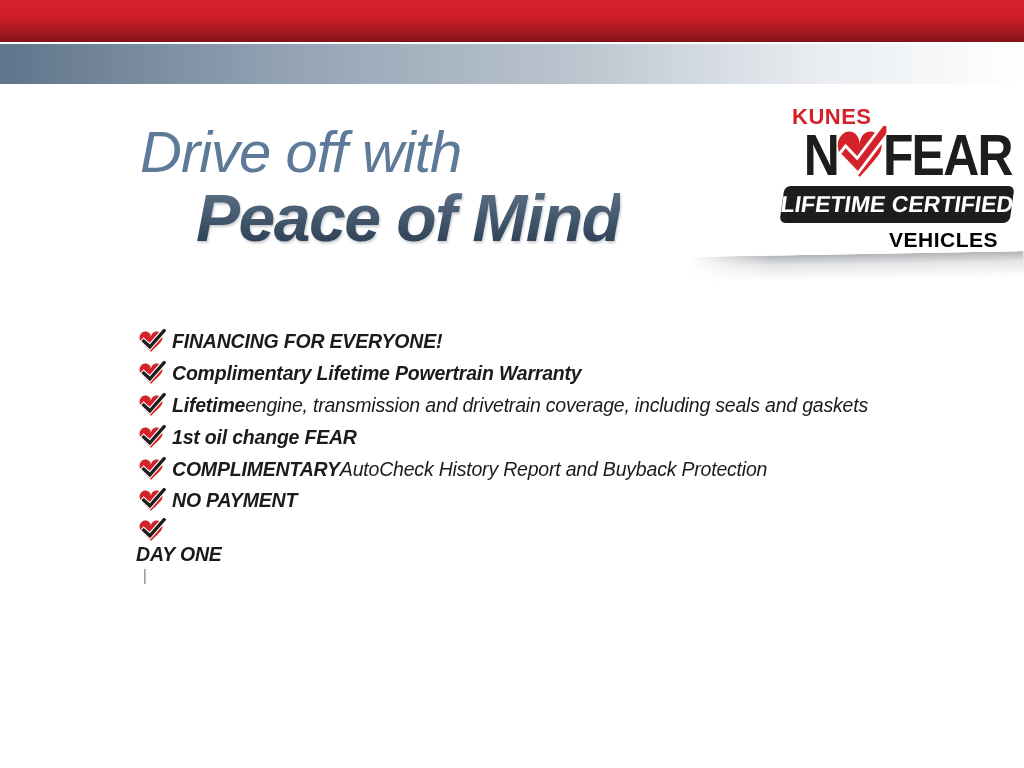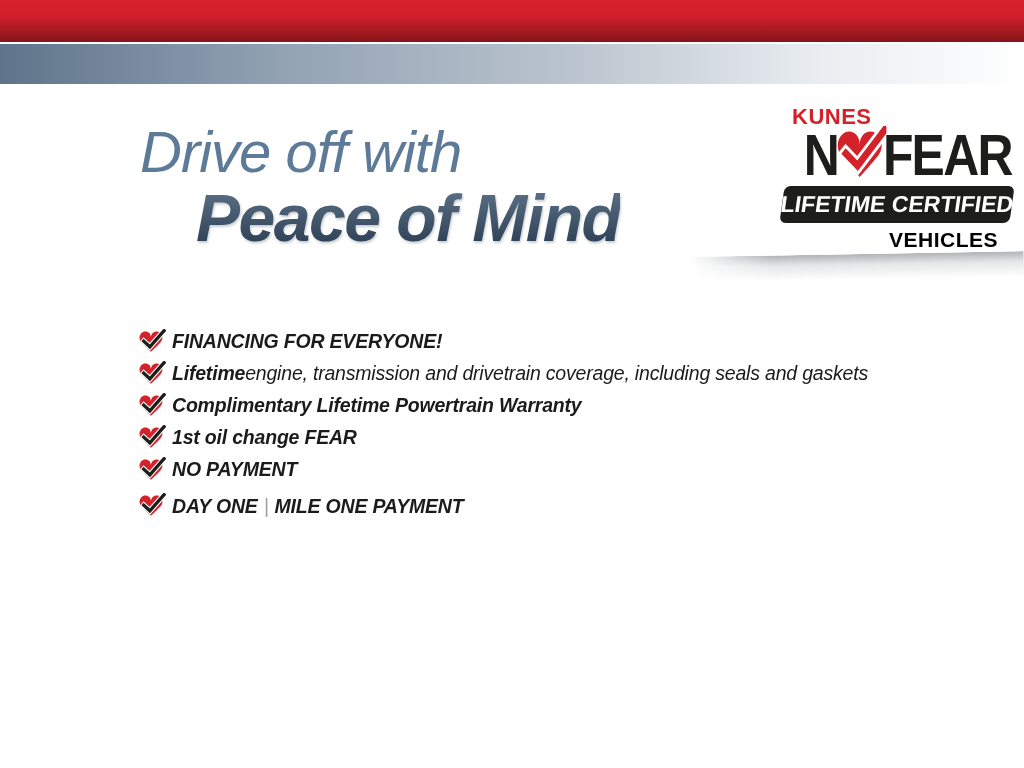--- a/index.html
+++ b/index.html
@@ -88,21 +88,21 @@
   .benefits{
     position:absolute;top:310px;left:120px;width:800px;
     list-style:none;margin:16px;padding:0;
     font-style:italic;color:#1b1b1b;
   }
   .benefits li{
     display:flex;align-items:center;height:31.8px;
     font-size:19.5px;letter-spacing:-0.2px;white-space:nowrap;
   }
   .benefits li.double{height:auto;display:block;margin-top:1px;}
-  .benefits li.double .firstline{display:flex;align-items:flex-end;height:31.8px;}
+  .benefits li.double .firstline{display:flex;align-items:flex-start;height:31.8px;flex-direction:column;}
   .benefits .bullet{width:30px;height:25px;margin-right:6px;flex:none;}
   .benefits .b{font-weight:700;}
   .benefits .r{font-weight:400;}
   .benefits .pipe{color:#9aa0a6;font-weight:400;margin:0 6px;}
   .benefits .subtext{
     margin-left:36px;font-weight:400;font-size:19.5px;line-height:1.1;
   }
 </style>
 </head>
 <body>
@@ -146,40 +146,49 @@
           <path d="M24 44 L46 64 L97 6" fill="none" stroke="#1d1d1b" stroke-width="12" stroke-linecap="square"></path>
         </svg>
       <span class="b">FINANCING FOR EVERYONE!</span>
     </li>
     <li>
       <svg class="bullet" viewBox="0 0 100 90" aria-hidden="true">
           <path d="M50 30 C50 14 36 5 23 10 C9 16 4 33 14 46 C24 58 50 82 50 82 C50 82 76 58 86 46 C96 33 91 16 77 10 C64 5 50 14 50 30 Z" fill="#d3222a"></path>
           <path d="M24 44 L46 64 L97 6" fill="none" stroke="#ffffff" stroke-width="20" stroke-linecap="square"></path>
           <path d="M24 44 L46 64 L97 6" fill="none" stroke="#1d1d1b" stroke-width="12" stroke-linecap="square"></path>
         </svg>
+      <span class="b">Complimentary Lifetime Powertrain Warranty</span>
+        <span class="r"></span>
+    </li>
+    <li>
+      <svg class="bullet" viewBox="0 0 100 90" aria-hidden="true">
+          <path d="M50 30 C50 14 36 5 23 10 C9 16 4 33 14 46 C24 58 50 82 50 82 C50 82 76 58 86 46 C96 33 91 16 77 10 C64 5 50 14 50 30 Z" fill="#d3222a"></path>
+          <path d="M24 44 L46 64 L97 6" fill="none" stroke="#ffffff" stroke-width="20" stroke-linecap="square"></path>
+          <path d="M24 44 L46 64 L97 6" fill="none" stroke="#1d1d1b" stroke-width="12" stroke-linecap="square"></path>
+        </svg>
       <span class="b">Lifetime</span>
         <span class="r"> engine, transmission and drivetrain coverage, including seals and gaskets</span>
     </li>
     <li>
       <svg class="bullet" viewBox="0 0 100 90" aria-hidden="true">
           <path d="M50 30 C50 14 36 5 23 10 C9 16 4 33 14 46 C24 58 50 82 50 82 C50 82 76 58 86 46 C96 33 91 16 77 10 C64 5 50 14 50 30 Z" fill="#d3222a"></path>
           <path d="M24 44 L46 64 L97 6" fill="none" stroke="#ffffff" stroke-width="20" stroke-linecap="square"></path>
           <path d="M24 44 L46 64 L97 6" fill="none" stroke="#1d1d1b" stroke-width="12" stroke-linecap="square"></path>
         </svg>
-      <span class="b">Complimentary Lifetime Powertrain Warranty</span>
-        <span class="r"></span>
-    </li>
-    <li>
-      <svg class="bullet" viewBox="0 0 100 90" aria-hidden="true">
-          <path d="M50 30 C50 14 36 5 23 10 C9 16 4 33 14 46 C24 58 50 82 50 82 C50 82 76 58 86 46 C96 33 91 16 77 10 C64 5 50 14 50 30 Z" fill="#d3222a"></path>
-          <path d="M24 44 L46 64 L97 6" fill="none" stroke="#ffffff" stroke-width="20" stroke-linecap="square"></path>
-          <path d="M24 44 L46 64 L97 6" fill="none" stroke="#1d1d1b" stroke-width="12" stroke-linecap="square"></path>
-        </svg>
       <span class="b">1st oil change FEAR</span>
         <span class="r"></span>
+    </li>
+    <li>
+      <svg class="bullet" viewBox="0 0 100 90" aria-hidden="true">
+          <path d="M50 30 C50 14 36 5 23 10 C9 16 4 33 14 46 C24 58 50 82 50 82 C50 82 76 58 86 46 C96 33 91 16 77 10 C64 5 50 14 50 30 Z" fill="#d3222a"></path>
+          <path d="M24 44 L46 64 L97 6" fill="none" stroke="#ffffff" stroke-width="20" stroke-linecap="square"></path>
+          <path d="M24 44 L46 64 L97 6" fill="none" stroke="#1d1d1b" stroke-width="12" stroke-linecap="square"></path>
+        </svg>
+      <span class="b">COMPLIMENTARY</span>
+        <span class="r"> AutoCheck History Report and Buyback Protection</span>
     </li>
     <li>
       <svg class="bullet" viewBox="0 0 100 90" aria-hidden="true">
           <path d="M50 30 C50 14 36 5 23 10 C9 16 4 33 14 46 C24 58 50 82 50 82 C50 82 76 58 86 46 C96 33 91 16 77 10 C64 5 50 14 50 30 Z" fill="#d3222a"></path>
           <path d="M24 44 L46 64 L97 6" fill="none" stroke="#ffffff" stroke-width="20" stroke-linecap="square"></path>
           <path d="M24 44 L46 64 L97 6" fill="none" stroke="#1d1d1b" stroke-width="12" stroke-linecap="square"></path>
         </svg>
       <span class="b">NO PAYMENT</span>
     </li>
     <li class="double">

